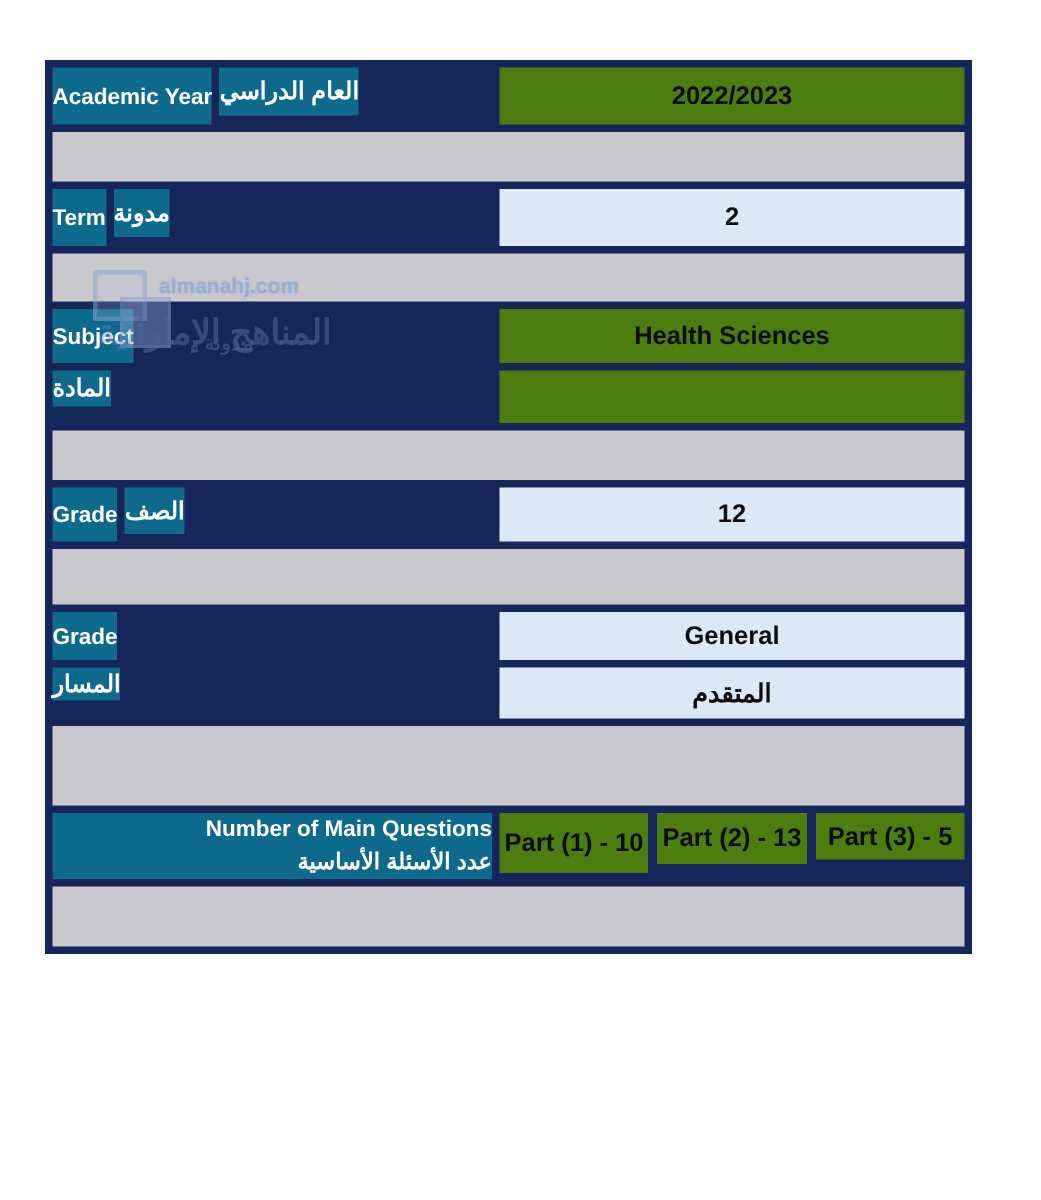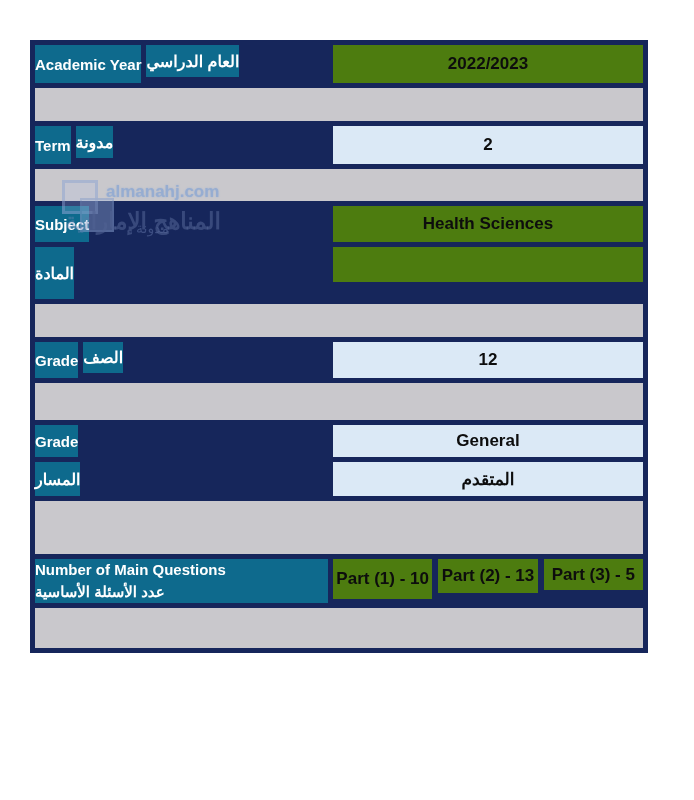--- a/index.html
+++ b/index.html
@@ -32,21 +32,21 @@
   .val {
     flex:1;
     color:#0d0d0d;
     font-weight:bold; font-size:17px;
   }
   .bg-white { background:#4d7c0f; }
   .bg-blue  { background:var(--lightblue, #dbe9f6); }
   .sep { background:var(--gray, #c9c8cc); width:100%; }
   .nmq-label {
     width:293px;
-    display:flex; flex-direction:column; align-items:flex-start; justify-content:center;
+    display:flex; flex-direction:column; align-items:flex-end; justify-content:center;
     background:var(--teal, #0e6a8d);
     color:#ffffff; font-weight:bold;
     line-height:1.45;
   }
   .nmq-label .en { font-size:15px; }
   .nmq-label .ar { font-size:15px; }
   .parts { flex:1; display:flex; flex-direction:row; gap:6px; }
   .parts .cell { width:100%; }
 
   
@@ -59,21 +59,21 @@
     border:3px solid rgba(140,162,210,.85);
     background:rgba(175,193,232,.35);
   }
   .wm-sq2 {
     position:absolute; left:32px; top:22px; width:34px; height:34px;
     border:2px solid rgba(130,152,200,.7);
     background:rgba(160,180,222,.6);
   }
   .wm-site {
     position:absolute; left:58px; top:6px;
-    font-size:17px; font-weight:bold;
+    font-size:14px; font-weight:bold;
     color:rgba(108,150,214,.8);
     text-shadow:0 0 2px rgba(108,150,214,.7);
   }
   .wm-ar-small {
     position:absolute; left:88px; top:44px;
     font-size:14px; font-weight:normal;
     color:rgba(120,140,190,.65);
     filter:blur(.4px);
   }
   .wm-ar {
@@ -112,21 +112,21 @@
     <div class="sep" style="height:32px"></div>
 
     <div class="block">
       <div class="labels">
         <div class="cell th" style="height:36px">Subject</div>
       </div>
       <div class="cell val bg-white" style="height:36px">Health Sciences</div>
     </div>
     <div class="block">
       <div class="labels">
-        <div class="cell th ar" style="height:52px" dir="rtl">المادة</div>
+        <div class="cell th ar" style="height:24px" dir="rtl">المادة</div>
       </div>
       <div class="cell val bg-white" style="height:35px" dir="rtl"></div>
     </div>
 
     <div class="sep" style="height:33px"></div>
 
     <div class="block">
       <div class="labels">
         <div class="cell th" style="height:36px">Grade</div>
         <div class="cell th ar" style="height:31px" dir="rtl">الصف</div>
@@ -137,21 +137,21 @@
     <div class="sep" style="height:37px"></div>
 
     <div class="block">
       <div class="labels">
         <div class="cell th" style="height:32px">Grade</div>
       </div>
       <div class="cell val bg-blue" style="height:32px">General</div>
     </div>
     <div class="block">
       <div class="labels">
-        <div class="cell th ar" style="height:34px" dir="rtl">المسار</div>
+        <div class="cell th ar" style="height:22px" dir="rtl">المسار</div>
       </div>
       <div class="cell val bg-blue" style="height:34px" dir="rtl">المتقدم</div>
     </div>
 
     <div class="sep" style="height:53px"></div>
 
     <div class="block">
       <div class="nmq-label">
         <span class="en">Number of Main Questions</span>
         <span class="ar" dir="rtl">عدد الأسئلة الأساسية</span>

